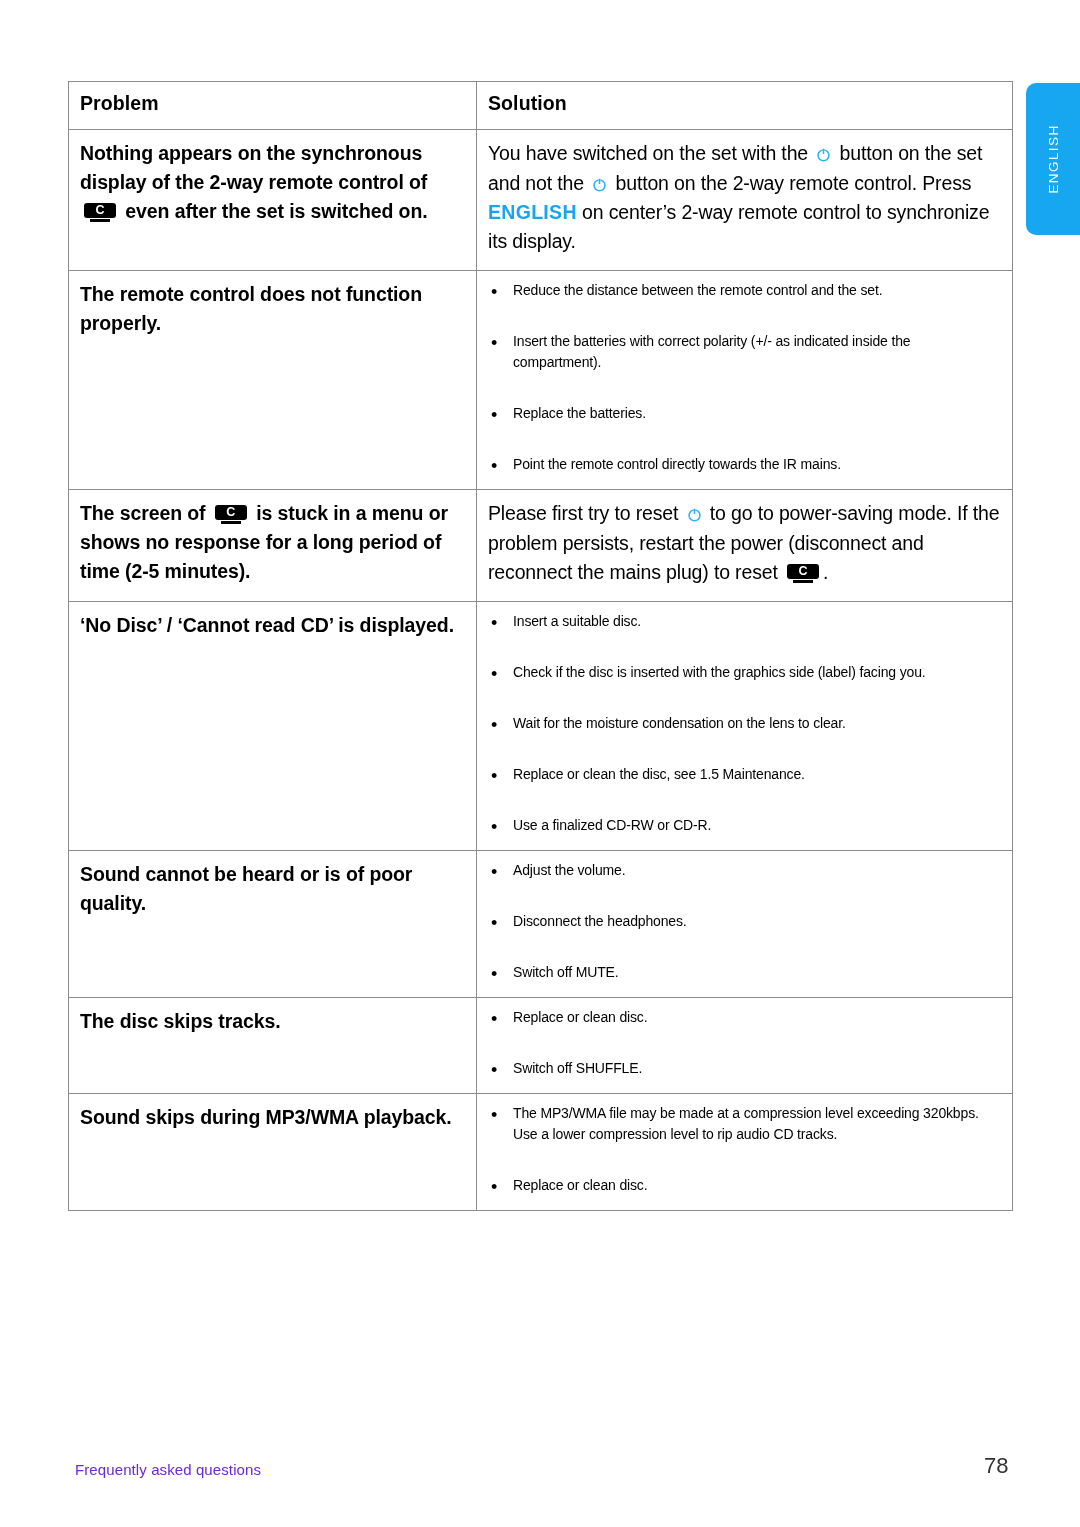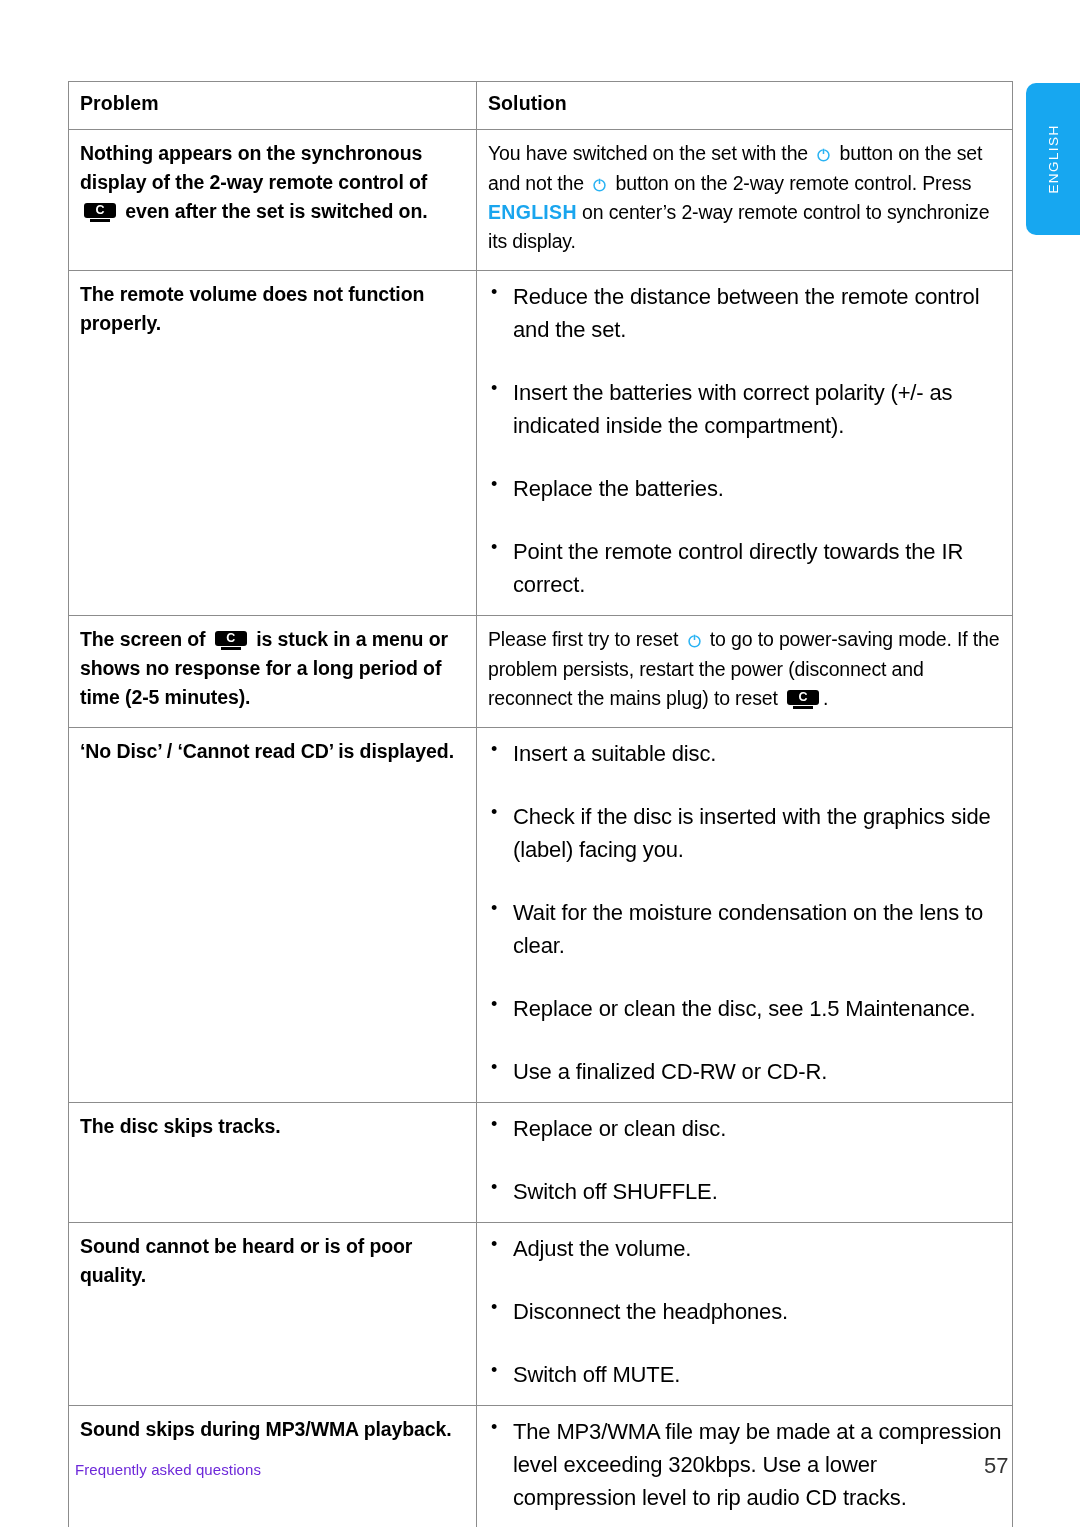--- a/index.html
+++ b/index.html
@@ -81,21 +81,21 @@
   
   ul.sol-list {
     list-style: none;
     margin: 0;
     padding: 0;
   }
   ul.sol-list > li {
     position: relative;
     padding-left: 25px;
     margin: 0 0 30px 0;
-    font-size: 22px;
+    font-size: 14px;
     line-height: 1.50;
     letter-spacing: -0.15px;
   }
   ul.sol-list > li:last-child { margin-bottom: 0; }
   ul.sol-list > li::before {
     content: "\2022";
     position: absolute;
     left: 3px;
     top: -1px;
     font-size: 18px;
@@ -221,28 +221,28 @@
                 <circle cx="10" cy="11" r="6.4" fill="none" stroke="#2BB3F3" stroke-width="1.8"></circle>
                 <rect x="9.05" y="2.6" width="1.9" height="7" fill="#ffffff"></rect>
                 <rect x="9.1" y="3.2" width="1.8" height="6.2" fill="#2BB3F3"></rect>
               </svg></span><span> button on the 2-way remote control. Press </span><span class="kw-accent">ENGLISH</span><span> on center’s 2-way remote control to synchronize its display.</span>
         </p>
       </td>
     </tr>
 
     <tr>
       <td>
-        <div class="problem-text">The remote volume does not function properly.</div>
+        <div class="problem-text">The remote control does not function properly.</div>
       </td>
       <td>
         <ul class="sol-list">
           <li>Reduce the distance between the remote control and the set.</li>
           <li>Insert the batteries with correct polarity (+/- as indicated inside the compartment).</li>
           <li>Replace the batteries.</li>
-          <li>Point the remote control directly towards the IR correct.</li>
+          <li>Point the remote control directly towards the IR mains.</li>
         </ul>
       </td>
     </tr>
 
     <tr>
       <td>
         <div class="problem-text">
           <span>The screen of </span><span class="c-icon"><span class="body"></span><span class="glyph">C</span><span class="base"></span></span><span> is stuck in a menu or shows no response for a long period of time (2-5 minutes).</span>
         </div>
       </td>
@@ -267,52 +267,52 @@
           <li>Check if the disc is inserted with the graphics side (label) facing you.</li>
           <li>Wait for the moisture condensation on the lens to clear.</li>
           <li>Replace or clean the disc, see <span class="kw-bold">1.5 Maintenance</span>.</li>
           <li>Use a finalized CD-RW or CD-R.</li>
         </ul>
       </td>
     </tr>
 
     <tr>
       <td>
-        <div class="problem-text">The disc skips tracks.</div>
-      </td>
-      <td>
-        <ul class="sol-list">
-          <li>Replace or clean disc.</li>
-          <li>Switch off <span class="kw-bold">SHUFFLE</span>.</li>
-        </ul>
-      </td>
-    </tr>
-
-    <tr>
-      <td>
         <div class="problem-text">Sound cannot be heard or is of poor quality.</div>
       </td>
       <td>
         <ul class="sol-list">
           <li>Adjust the volume.</li>
           <li>Disconnect the headphones.</li>
           <li>Switch off <span class="kw-bold">MUTE</span>.</li>
         </ul>
       </td>
     </tr>
 
+    <tr>
+      <td>
+        <div class="problem-text">The disc skips tracks.</div>
+      </td>
+      <td>
+        <ul class="sol-list">
+          <li>Replace or clean disc.</li>
+          <li>Switch off <span class="kw-bold">SHUFFLE</span>.</li>
+        </ul>
+      </td>
+    </tr>
+
     <tr class="last-row">
       <td>
         <div class="problem-text">Sound skips during MP3/WMA playback.</div>
       </td>
       <td>
         <ul class="sol-list">
           <li>The MP3/WMA file may be made at a compression level exceeding 320kbps. Use a lower compression level to rip audio CD tracks.</li>
           <li>Replace or clean disc.</li>
         </ul>
       </td>
     </tr>
 
   </tbody>
 </table>
 
 <div id="footer-caption">Frequently asked questions</div>
-<div id="page-number">57</div>
+<div id="page-number">78</div>
 
 </body></html>

